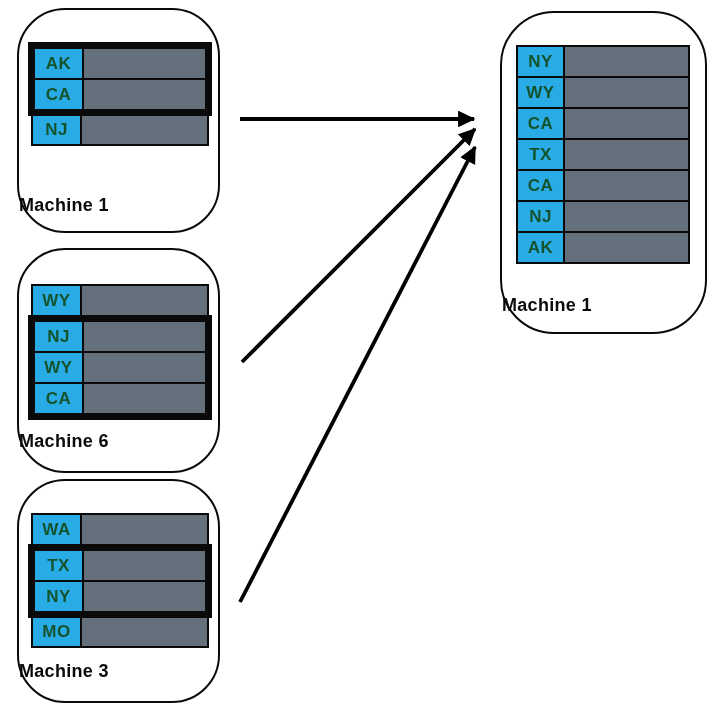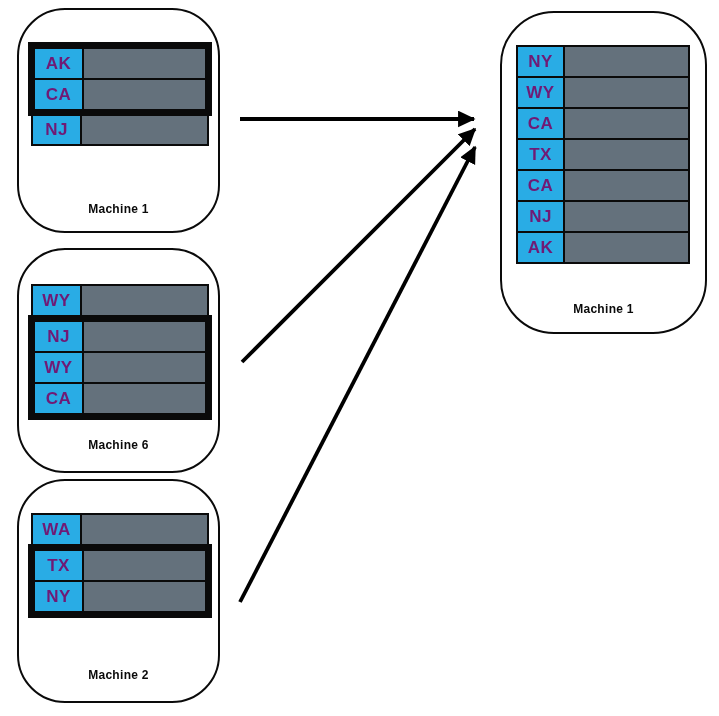--- a/index.html
+++ b/index.html
@@ -15,28 +15,28 @@
   .mtable{position:absolute;}
   .mtable > *:not(:first-child){margin-top:-2px;}
   .thick-group{
     border:5px solid #0a0a0a;margin:-3px;position:relative;z-index:2;background:#0a0a0a;
   }
   .thick-group > .row:not(:first-child){margin-top:-2px;}
   .row{display:flex;height:33px;position:relative;}
   .cell{box-sizing:border-box;border:2px solid #0a0a0a;}
   .key{
     width:51px;display:flex;align-items:center;justify-content:center;
-    font-weight:bold;font-size:17px;color:#701a75;letter-spacing:.5px;
+    font-weight:bold;font-size:17px;color:#14532d;letter-spacing:.5px;
     background:var(--key_cell,#29ACE5);
   }
   .target .key{width:49px;}
   .val{flex:1;margin-left:-2px;background:var(--value_cell,#64717C);}
   .machine-label{
-    position:absolute;left:0;right:0;text-align:center;
-    font-weight:bold;font-size:12px;color:#0a0a0a;letter-spacing:.3px;
+    position:absolute;left:0;right:0;
+    font-weight:bold;font-size:18px;color:#0a0a0a;letter-spacing:.3px;
   }
 </style>
 </head>
 <body>
 
 <div class="canvas">
 
   <svg class="arrows" width="719" height="716" viewBox="0 0 719 716">
     <defs>
       <marker id="ah" markerWidth="5.2" markerHeight="4.6" refX="4.2" refY="2.2" orient="auto">
@@ -101,22 +101,26 @@
       <div class="thick-group">
         <div class="row">
           <div class="cell key">TX</div>
           <div class="cell val"></div>
         </div>
         <div class="row">
           <div class="cell key">NY</div>
           <div class="cell val"></div>
         </div>
       </div>
+      <div class="row">
+        <div class="cell key">MO</div>
+        <div class="cell val"></div>
+      </div>
     </div>
-    <div class="machine-label" style="bottom:19px">Machine 2</div>
+    <div class="machine-label" style="bottom:19px">Machine 3</div>
   </div>
 
   <div class="machine target" style="left:500px;top:11px;width:203px;height:319px">
     <div class="mtable" style="left:14px;top:32px;width:174px">
       <div class="row">
         <div class="cell key">NY</div>
         <div class="cell val"></div>
       </div>
       <div class="row">
         <div class="cell key">WY</div>

